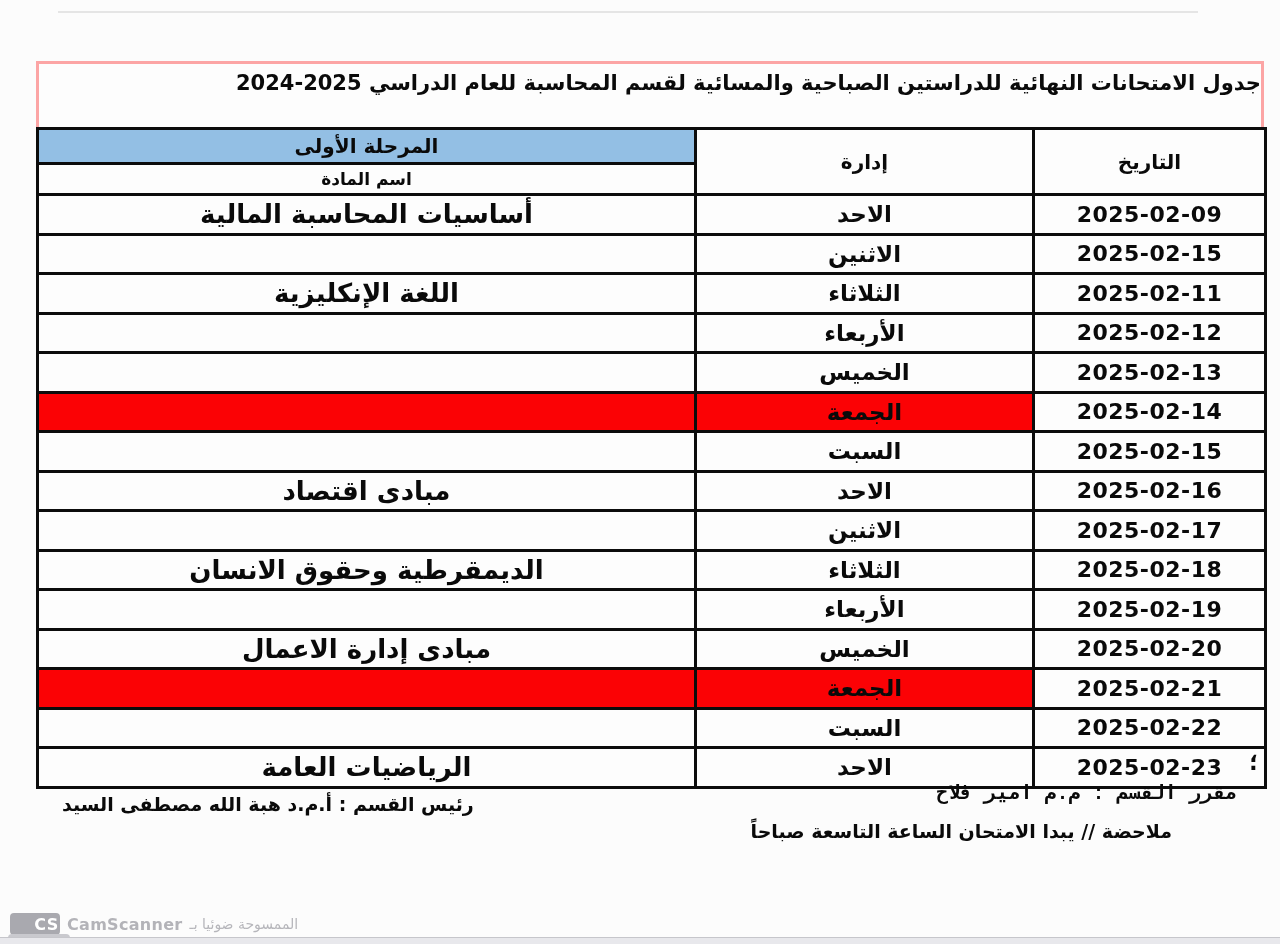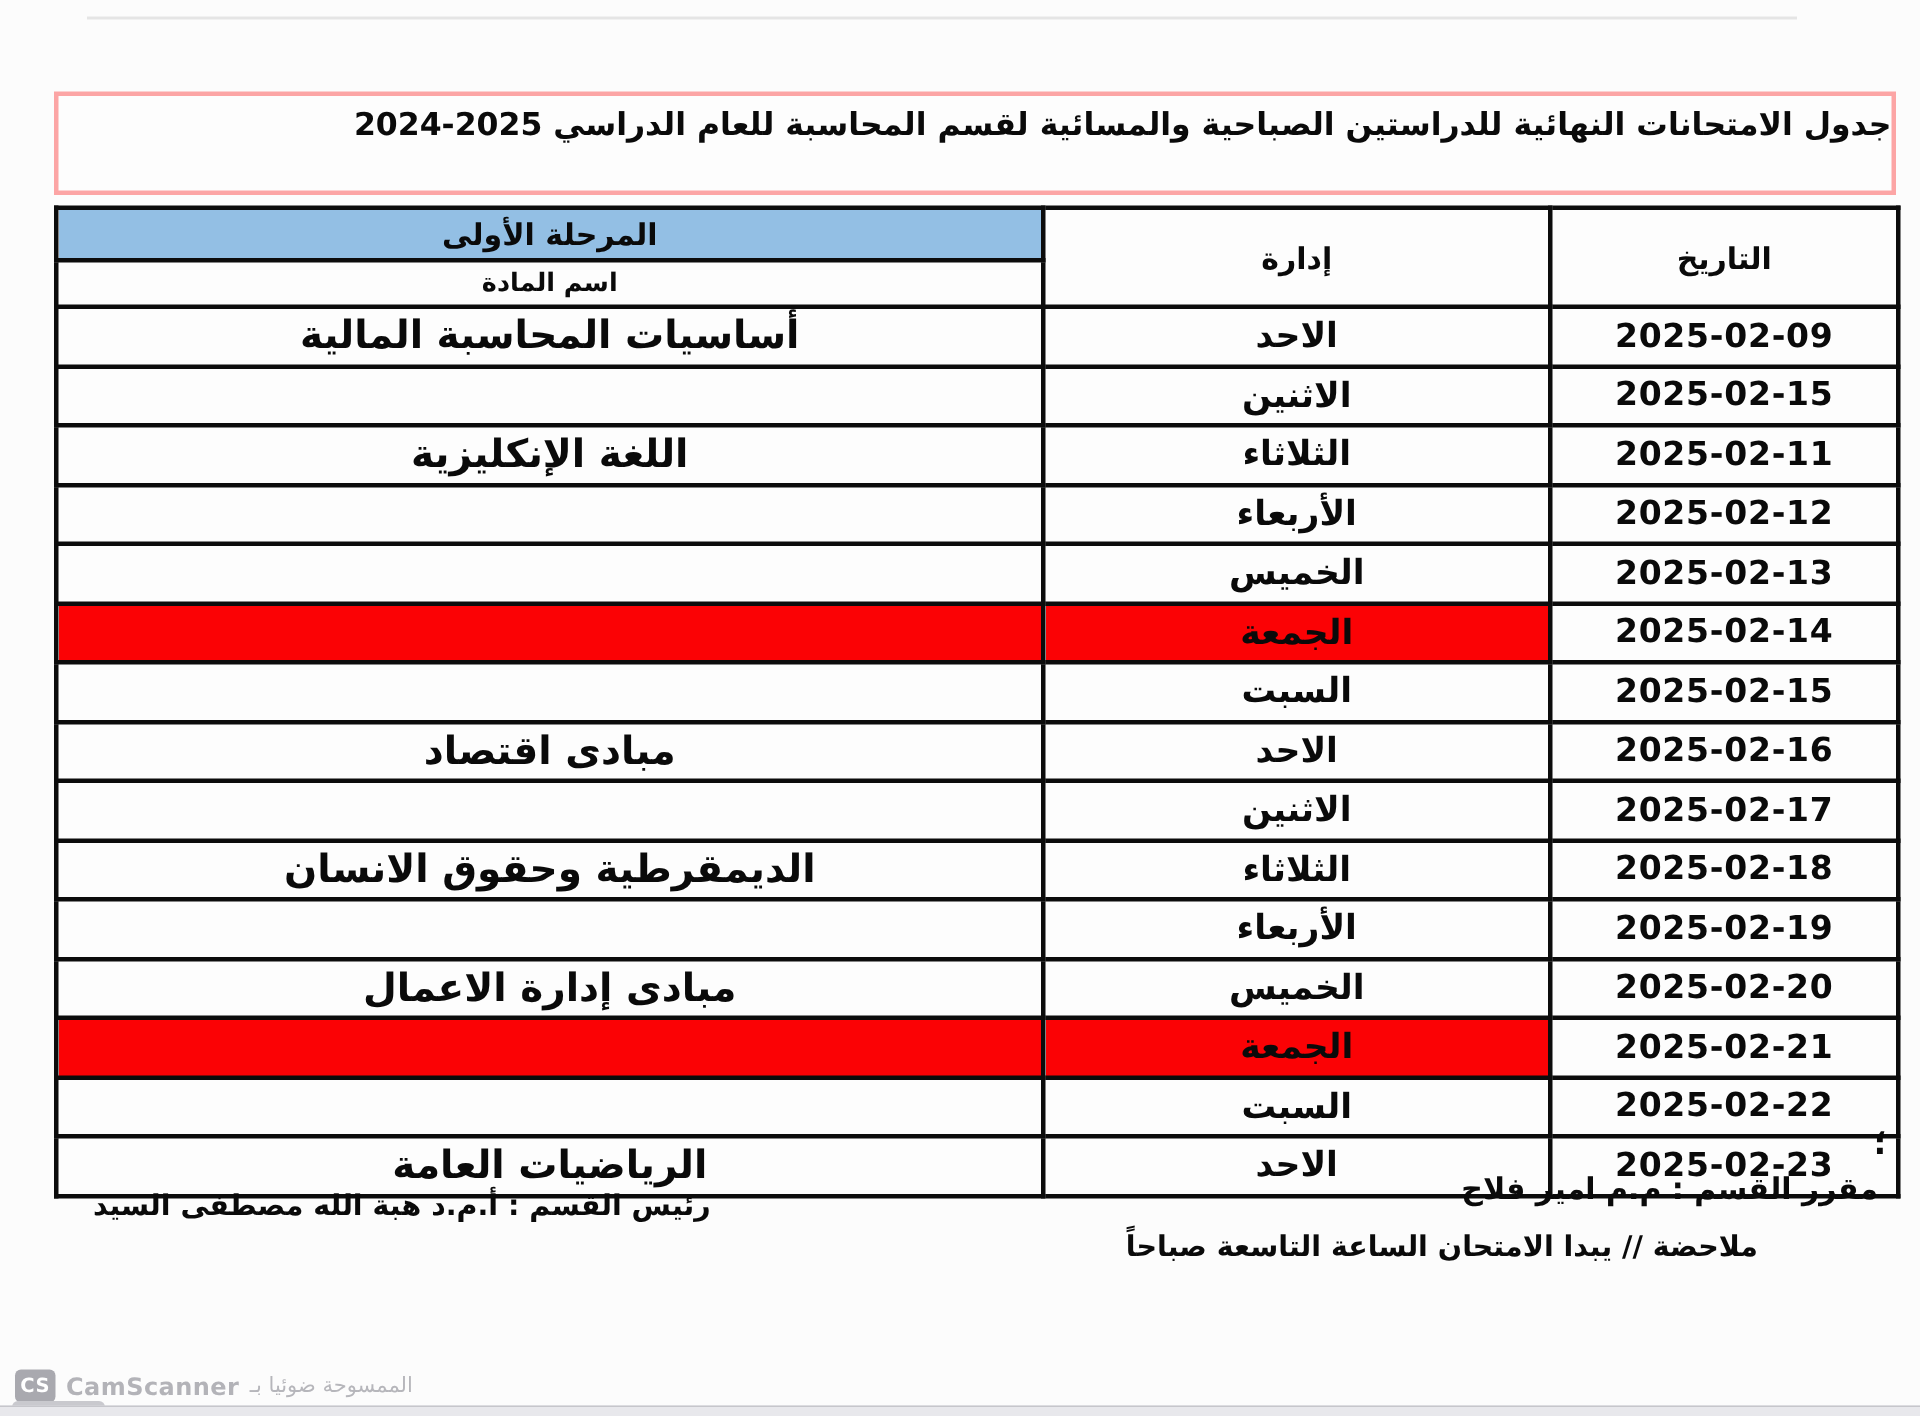--- a/index.html
+++ b/index.html
@@ -16,21 +16,21 @@
   .title-box{
     position:absolute;left:36px;top:61px;width:1228px;height:69px;
     box-sizing:border-box;border:3px solid #fca5a5;
     text-align:right;direction:rtl;padding-top:6px;background:#fdfdfd;
   }
   .title-l1{font-size:21px;font-weight:bold;line-height:26px;}
   .title-l2{font-size:19px;font-weight:bold;line-height:24px;margin-top:3px;}
 
   
   table.exam{
-    position:absolute;left:36px;top:137px;width:1228px;
+    position:absolute;left:36px;top:127px;width:1228px;
     border-collapse:collapse;table-layout:fixed;direction:ltr;
     background:#fdfdfd;
   }
   table.exam td{
     border:3px solid #0c0c0c;text-align:center;vertical-align:middle;
     font-weight:bold;padding:0;overflow:hidden;white-space:nowrap;
   }
   col.c-subject{width:658px;}
   col.c-day{width:338px;}
   col.c-date{width:232px;}
@@ -38,33 +38,33 @@
   td.subject-name-cell{height:28px;font-size:17px;direction:rtl;}
   td.day-header,td.date-header{font-size:20px;direction:rtl;}
   tbody td{height:36.5px;}
   td.subject-cell{font-size:26px;direction:rtl;}
   td.day-cell{font-size:23px;direction:rtl;}
   td.date-cell{font-size:22px;direction:ltr;letter-spacing:.5px;}
   tr.holiday td.subject-cell,tr.holiday td.day-cell{background:var(--holiday-red,#fb0205);}
 
   
   .mark{position:absolute;top:750px;right:22px;font-size:22px;font-weight:bold;direction:rtl;}
-  .coordinator{position:absolute;top:780px;right:28px;font-size:20px;font-weight:bold;direction:rtl;}
+  .coordinator{position:absolute;top:780px;right:43px;font-size:20px;font-weight:bold;direction:rtl;font-family:Liberation Mono, monospace;}
   .note{position:absolute;top:820px;right:108px;font-size:19px;font-weight:bold;direction:rtl;text-align:center;}
   .dept-head{position:absolute;top:793px;left:62px;font-size:19px;font-weight:bold;direction:rtl;}
 
   
   .watermark{
     position:absolute;left:10px;top:912px;height:24px;
     display:flex;align-items:center;gap:7px;direction:ltr;
   }
   .cs-badge{
     width:27px;height:22px;background:#a9a9af;color:#ffffff;border-radius:4px;
     display:flex;align-items:center;justify-content:center;
-    font-size:13px;font-weight:bold;letter-spacing:.5px;
+    font-size:16px;font-weight:bold;letter-spacing:.5px;padding-left:23px;
   }
   .cs-brand{font-size:16px;color:#b3b3b8;font-weight:bold;letter-spacing:.3px;}
   .cs-arabic{font-size:14px;color:#b6b6bb;direction:rtl;}
 
   
   .bottom-strip{position:absolute;left:0;top:937px;width:1280px;height:7px;background:#e8e8ec;border-top:1px solid #c6c6cb;}
   .bottom-nub{position:absolute;left:8px;top:934px;width:62px;height:10px;background:#c9c9ce;border-radius:4px;}
 </style>
 </head>
 <body style="--holiday-red: #fb0205;">

